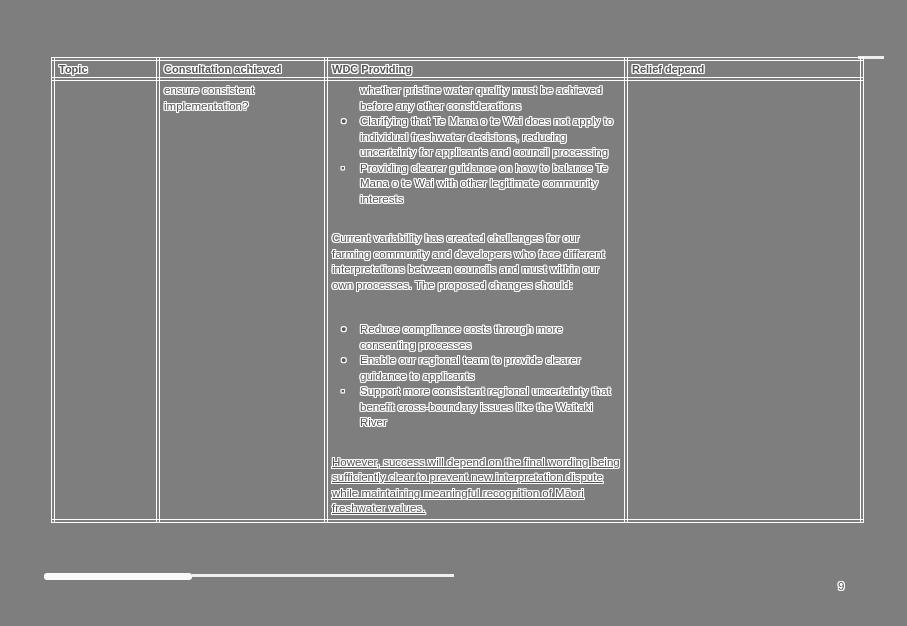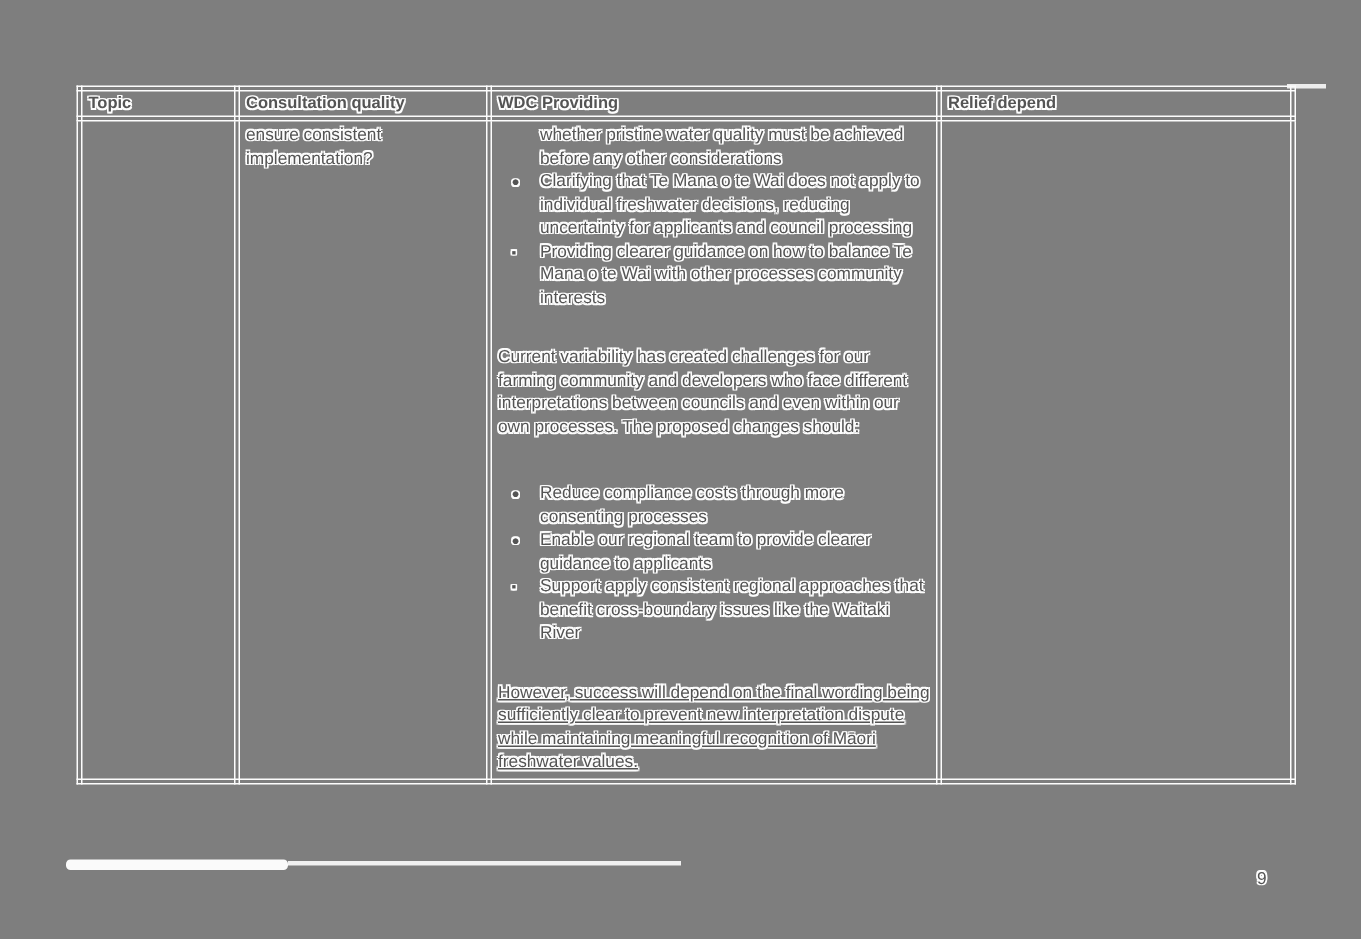--- a/index.html
+++ b/index.html
@@ -63,56 +63,56 @@
   <table class="doc-table">
     <colgroup>
       <col style="width:105px">
       <col style="width:168px">
       <col style="width:300px">
       <col style="width:236px">
     </colgroup>
     <thead>
       <tr>
         <th>Topic</th>
-        <th>Consultation quality</th>
+        <th>Consultation achieved</th>
         <th>WDC Providing</th>
         <th>Relief depend</th>
       </tr>
     </thead>
     <tbody>
       <tr>
         <td></td>
         <td>
           <div>ensure consistent implementation?</div>
         </td>
         <td class="wdc-cell">
           <div class="cont">whether pristine water quality must be achieved before any other considerations</div>
 
           <div class="li">
             <span class="mk">●</span>
             <span class="li-t">Clarifying that Te Mana o te Wai does not apply to individual freshwater decisions, reducing uncertainty for applicants and council processing</span>
           </div>
           <div class="li">
             <span class="mk">▪</span>
-            <span class="li-t">Providing clearer guidance on how to balance Te Mana o te Wai with other processes community interests</span>
+            <span class="li-t">Providing clearer guidance on how to balance Te Mana o te Wai with other legitimate community interests</span>
           </div>
 
-          <div class="para-1">Current variability has created challenges for our farming community and developers who face different interpretations between councils and even within our own processes. The proposed changes should:</div>
+          <div class="para-1">Current variability has created challenges for our farming community and developers who face different interpretations between councils and must within our own processes. The proposed changes should:</div>
 
           <div class="li list2-first">
             <span class="mk">●</span>
             <span class="li-t">Reduce compliance costs through more consenting processes</span>
           </div>
           <div class="li">
             <span class="mk">●</span>
             <span class="li-t">Enable our regional team to provide clearer guidance to applicants</span>
           </div>
           <div class="li">
             <span class="mk">▪</span>
-            <span class="li-t">Support apply consistent regional approaches that benefit cross-boundary issues like the Waitaki River</span>
+            <span class="li-t">Support more consistent regional uncertainty that benefit cross-boundary issues like the Waitaki River</span>
           </div>
 
           <div class="para-2">However, success will depend on the final wording being sufficiently clear to prevent new interpretation dispute while maintaining meaningful recognition of Māori freshwater values.</div>
         </td>
         <td></td>
       </tr>
     </tbody>
   </table>
 
   <div class="artifact artifact-bar"></div>

